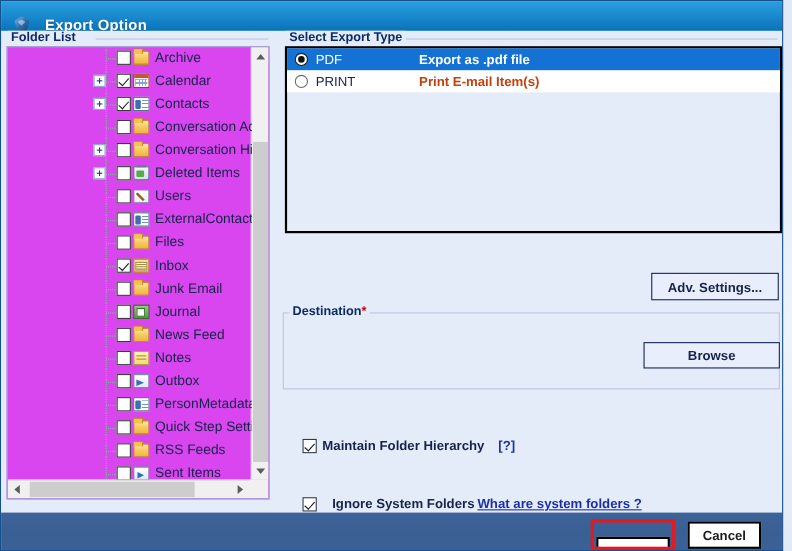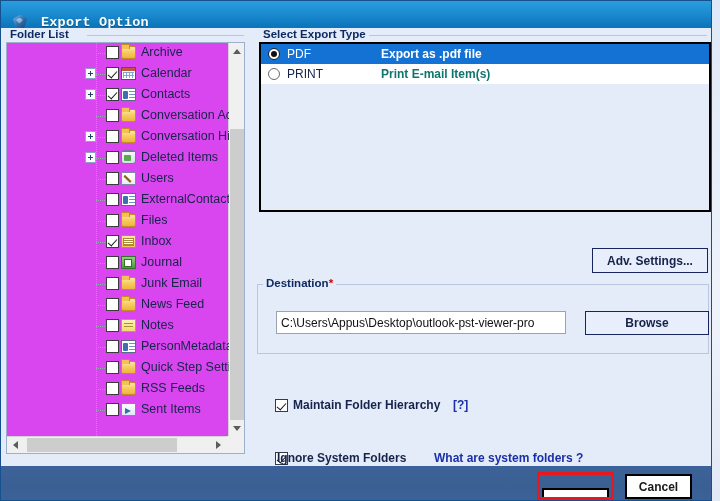--- a/index.html
+++ b/index.html
@@ -20,21 +20,21 @@
     position:absolute;left:0;top:0;width:712px;height:501px;
     background:#e4ecfa;
     border:1px solid #15508f;
     box-sizing:border-box;
     overflow:hidden;
   }
   
   #titlebar{
     position:absolute;left:0;top:0;width:710px;height:43px;
     background:linear-gradient(to bottom,#2a9ede 0%,#1c8cd0 28%,#0c76bc 58%,#0f6fae 100%);
-    display:flex;align-items:center;font-family:Liberation Mono, monospace;
+    display:flex;align-items:center;
   }
   #app-icon{
     width:22px;height:20px;margin-left:9px;margin-right:9px;
     position:relative;flex:none;
   }
   #app-icon .gem{
     position:absolute;left:3px;top:2px;width:14px;height:14px;
     background:linear-gradient(135deg,#7fb7e8 0%,#2f6fae 50%,#173f6e 100%);
     clip-path:polygon(50% 0%,100% 32%,78% 100%,22% 100%,0% 32%);
     border-radius:2px;
@@ -276,21 +276,21 @@
   }
   .type-row.selected .radio{border:1px solid #1b1b1b;}
   .radio.on:after{
     content:"";position:absolute;left:2px;top:2px;width:6px;height:6px;border-radius:50%;
     background:#101010;
   }
   .type-code{
     position:absolute;left:26px;color:#16234a;font-size:12px;font-weight:normal;
   }
   .type-desc{
-    position:absolute;left:120px;color:#0f766e;font-size:12px;font-weight:bold;
+    position:absolute;left:120px;color:#c2410c;font-size:12px;font-weight:bold;
   }
   .type-row.selected .type-code,.type-row.selected .type-desc{color:#ffffff;}
 
   
   .btn{
     position:absolute;background:#e8eefb;border:1px solid #17255c;
     color:#16234a;font-size:12px;font-weight:bold;
     display:flex;align-items:center;justify-content:center;
     box-sizing:border-box;cursor:default;
   }
@@ -315,26 +315,26 @@
   .opt-check{
     position:absolute;width:13px;height:13px;background:#ffffff;
     border:1px solid #333b4a;box-sizing:border-box;
   }
   .opt-check.on:after{
     content:"";position:absolute;left:3px;top:1px;width:4px;height:8px;
     border:solid #10182b;border-width:0 1.7px 1.7px 0;transform:rotate(42deg);
   }
   .opt-label{position:absolute;color:#16234a;font-size:12px;font-weight:bold;}
   .opt-link{position:absolute;color:#1b2fa8;font-size:12px;font-weight:bold;}
-  .opt-link.uline{}
+  .opt-link.uline{text-decoration:underline;}
   #chk-hierarchy{left:274px;top:371px;}
   #lbl-hierarchy{left:292px;top:370px;text-align:center;}
   #link-hierarchy{left:452px;top:370px;}
   #chk-ignore{left:274px;top:424px;}
-  #lbl-ignore{left:276px;top:423px;}
+  #lbl-ignore{left:301px;top:423px;}
   #link-ignore{left:433px;top:423px;}
 
   
   #bottombar{
     position:absolute;left:0;bottom:0;width:710px;height:34px;
     background:linear-gradient(to bottom,#3c6399 0%,#3a5f93 55%,#3b6197 100%);
     border-top:1px solid #2f5party;
   }
   #export-highlight{
     position:absolute;left:536px;top:471px;width:77px;height:28px;
@@ -436,40 +436,46 @@
           </div>
           <div class="tree-row">
             <div class="hdash"></div>
             <div class="tcheck on"></div>
             <div class="ticon ic-inbox"></div>
             <div class="tlabel">Inbox</div>
           </div>
           <div class="tree-row">
             <div class="hdash"></div>
             <div class="tcheck"></div>
+            <div class="ticon ic-folder"></div>
+            <div class="tlabel">Junk Email</div>
+          </div>
+          <div class="tree-row">
+            <div class="hdash"></div>
+            <div class="tcheck"></div>
             <div class="ticon ic-journal"></div>
             <div class="tlabel">Journal</div>
           </div>
           <div class="tree-row">
             <div class="hdash"></div>
             <div class="tcheck"></div>
             <div class="ticon ic-folder"></div>
-            <div class="tlabel">Junk Email</div>
-          </div>
-          <div class="tree-row">
-            <div class="hdash"></div>
-            <div class="tcheck"></div>
-            <div class="ticon ic-folder"></div>
             <div class="tlabel">News Feed</div>
           </div>
           <div class="tree-row">
             <div class="hdash"></div>
             <div class="tcheck"></div>
             <div class="ticon ic-note"></div>
             <div class="tlabel">Notes</div>
+          </div>
+          <div class="tree-row">
+            <div class="hdash"></div>
+            <div class="tcheck"></div>
+            <div class="ticon ic-outbox"></div>
+            <div class="tlabel">Outbox</div>
           </div>
           <div class="tree-row">
             <div class="hdash"></div>
             <div class="tcheck"></div>
             <div class="ticon ic-card"></div>
             <div class="tlabel">PersonMetadata</div>
           </div>
           <div class="tree-row">
             <div class="hdash"></div>
             <div class="tcheck"></div>
@@ -523,21 +529,20 @@
           <div class="radio"></div>
           <div class="type-code">PRINT</div>
           <div class="type-desc">Print E-mail Item(s)</div>
         </div>
       </div>
 
     <div class="btn" id="adv-settings-btn">Adv. Settings...</div>
 
     <div id="dest-box"></div>
     <div id="dest-label"><span>Destination</span><span id="dest-star">*</span></div>
-    <div id="dest-input" title="Select destination folder">C:\Users\Appus\Desktop\outlook-pst-viewer-pro</div>
     <div class="btn" id="browse-btn">Browse</div>
 
     <div class="opt-check on" id="chk-hierarchy"></div>
     <div class="opt-label" id="lbl-hierarchy">Maintain Folder Hierarchy</div>
     <div class="opt-link" id="link-hierarchy">[?]</div>
 
     <div class="opt-check on" id="chk-ignore"></div>
     <div class="opt-label" id="lbl-ignore">Ignore System Folders</div>
     <div class="opt-link uline" id="link-ignore">What are system folders ?</div>
   </div>

